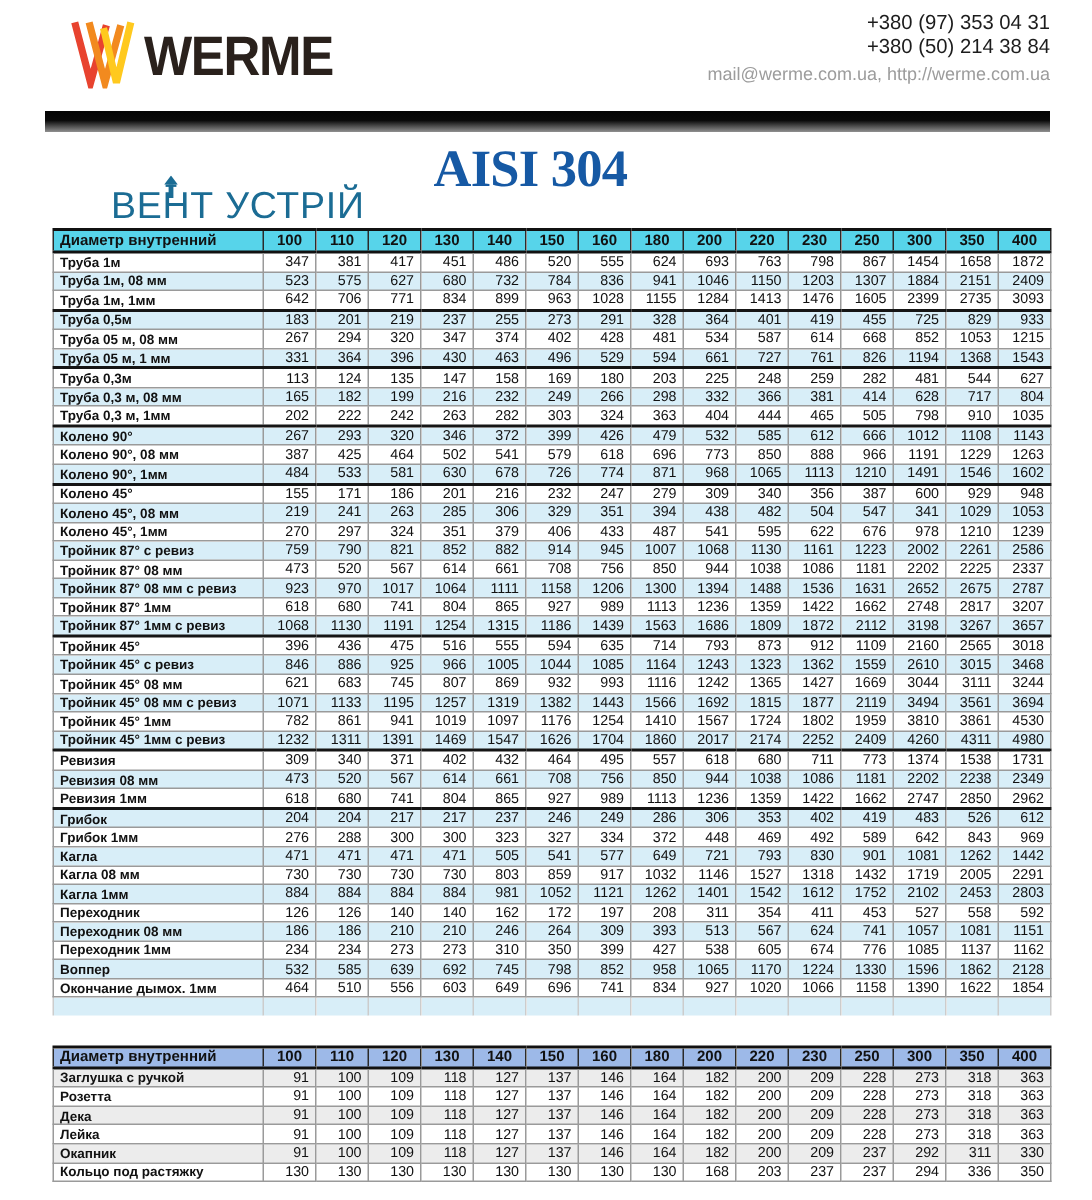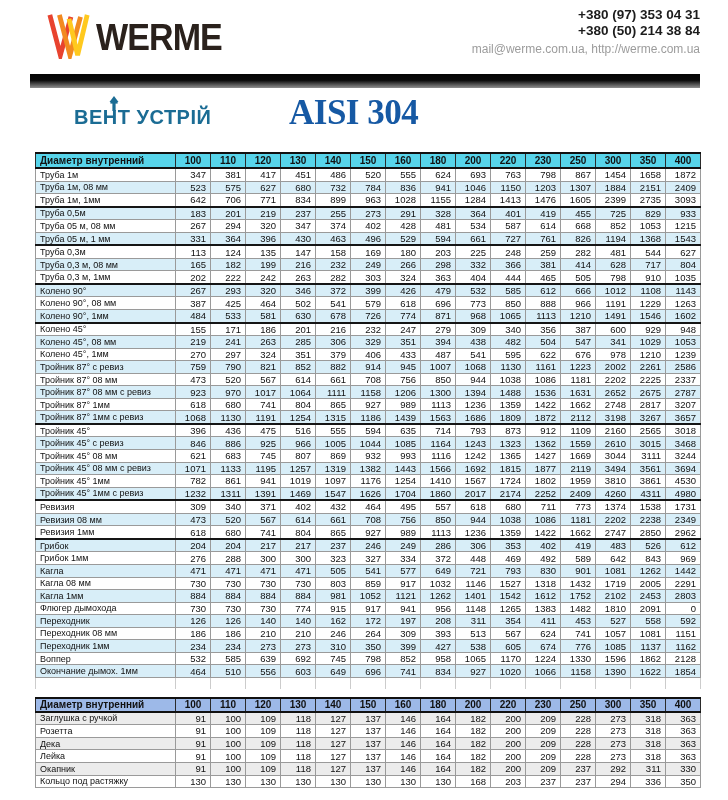--- a/index.html
+++ b/index.html
@@ -6,45 +6,45 @@
   body{
     width:728px;height:800px;background:#ffffff;position:relative;overflow:hidden;
     font-family:"Liberation Sans",sans-serif;color:#111;
   }
   
   .logo{position:absolute;left:46px;top:13px;display:flex;align-items:flex-end;}
   .logo svg{display:block;}
   .logo-text{font-size:37px;font-weight:bold;color:#2a211c;letter-spacing:-1px;
     transform:scaleX(.92);transform-origin:left center;margin-left:4px;}
   .contact{position:absolute;right:28px;top:7px;text-align:right;}
-  .phone{font-size:13.5px;font-weight:bold;color:#1c1c1c;line-height:16px;}
+  .phone{font-size:13.5px;font-weight:normal;color:#1c1c1c;line-height:16px;}
   .links{font-size:12px;color:#9c9c9c;margin-top:3px;}
   
   .bar{position:absolute;top:74px;left:30px;width:670px;height:14px;
     background:linear-gradient(#050505 0%,#0a0a0a 45%,#909090 100%);}
   
-  .vent{position:absolute;left:74px;top:106px;font-size:20px;font-weight:bold;
+  .vent{position:absolute;left:74px;top:123px;font-size:25px;font-weight:normal;
     color:#1b6c94;letter-spacing:.5px;white-space:nowrap;}
   .chimney{position:absolute;left:33px;top:-13px;}
   .aisi{position:absolute;left:289px;top:93px;font-size:35px;font-weight:bold;
     color:#1659a4;letter-spacing:-.5px;font-family:Liberation Serif, serif;}
   
   table{position:absolute;left:35px;width:665px;border-collapse:collapse;table-layout:fixed;}
   #t1{top:152px;}
   #t2{top:697px;}
   th,td{padding:0;overflow:hidden;white-space:nowrap;}
   #t1 th{height:13px;}
   #t1 td{height:11.55px;}
   #t2 th,#t2 td{height:11.6px;}
   th{background:#57d4ea;font-size:10px;font-weight:bold;text-align:center;
      border:1px solid #2a2a2a;border-top:2px solid #111;border-bottom:2px solid #111;margin-top:21px;}
   th.hl{text-align:left;padding-left:4px;}
   #t2 th{background:#9db9e8;}
   td{border:1px solid #9a9a9a;font-size:9.5px;}
-  td.label{font-size:9px;font-weight:normal;text-align:left;padding-left:4px;}
+  td.label{font-size:9px;font-weight:bold;text-align:left;padding-left:4px;}
   td.num{text-align:right;padding-right:4px;}
   #t1 tbody tr:nth-child(even){background:#d8eef8;}
   #t2 tbody tr:nth-child(odd){background:#ececec;}
   tr.g>td{border-top:2px solid #151515;}
   tr.spacer-row{background:#ffffff;}
   tr.spacer-row>td{height:10px;border:1px solid #cccccc;border-bottom:none;}
 </style>
 </head>
 <body>
 
@@ -725,38 +725,20 @@
         <td class="num">1262</td>
         <td class="num">1401</td>
         <td class="num">1542</td>
         <td class="num">1612</td>
         <td class="num">1752</td>
         <td class="num">2102</td>
         <td class="num">2453</td>
         <td class="num">2803</td>
       </tr>
       <tr>
-        <td class="label">Флюгер дымохода</td>
-        <td class="num">730</td>
-        <td class="num">730</td>
-        <td class="num">730</td>
-        <td class="num">774</td>
-        <td class="num">915</td>
-        <td class="num">917</td>
-        <td class="num">941</td>
-        <td class="num">956</td>
-        <td class="num">1148</td>
-        <td class="num">1265</td>
-        <td class="num">1383</td>
-        <td class="num">1482</td>
-        <td class="num">1810</td>
-        <td class="num">2091</td>
-        <td class="num">0</td>
-      </tr>
-      <tr>
         <td class="label">Переходник</td>
         <td class="num">126</td>
         <td class="num">126</td>
         <td class="num">140</td>
         <td class="num">140</td>
         <td class="num">162</td>
         <td class="num">172</td>
         <td class="num">197</td>
         <td class="num">208</td>
         <td class="num">311</td>

